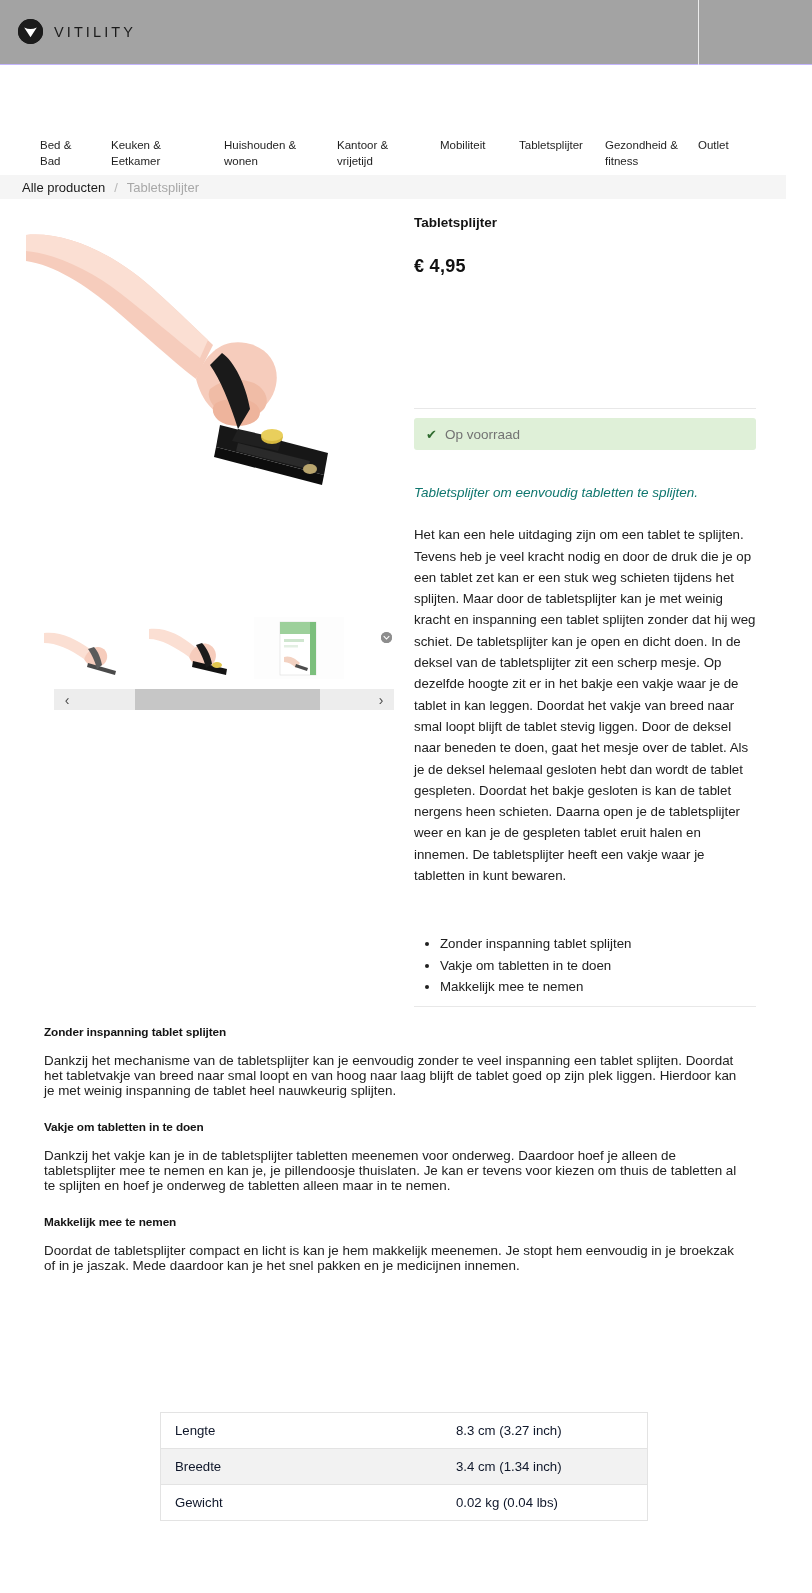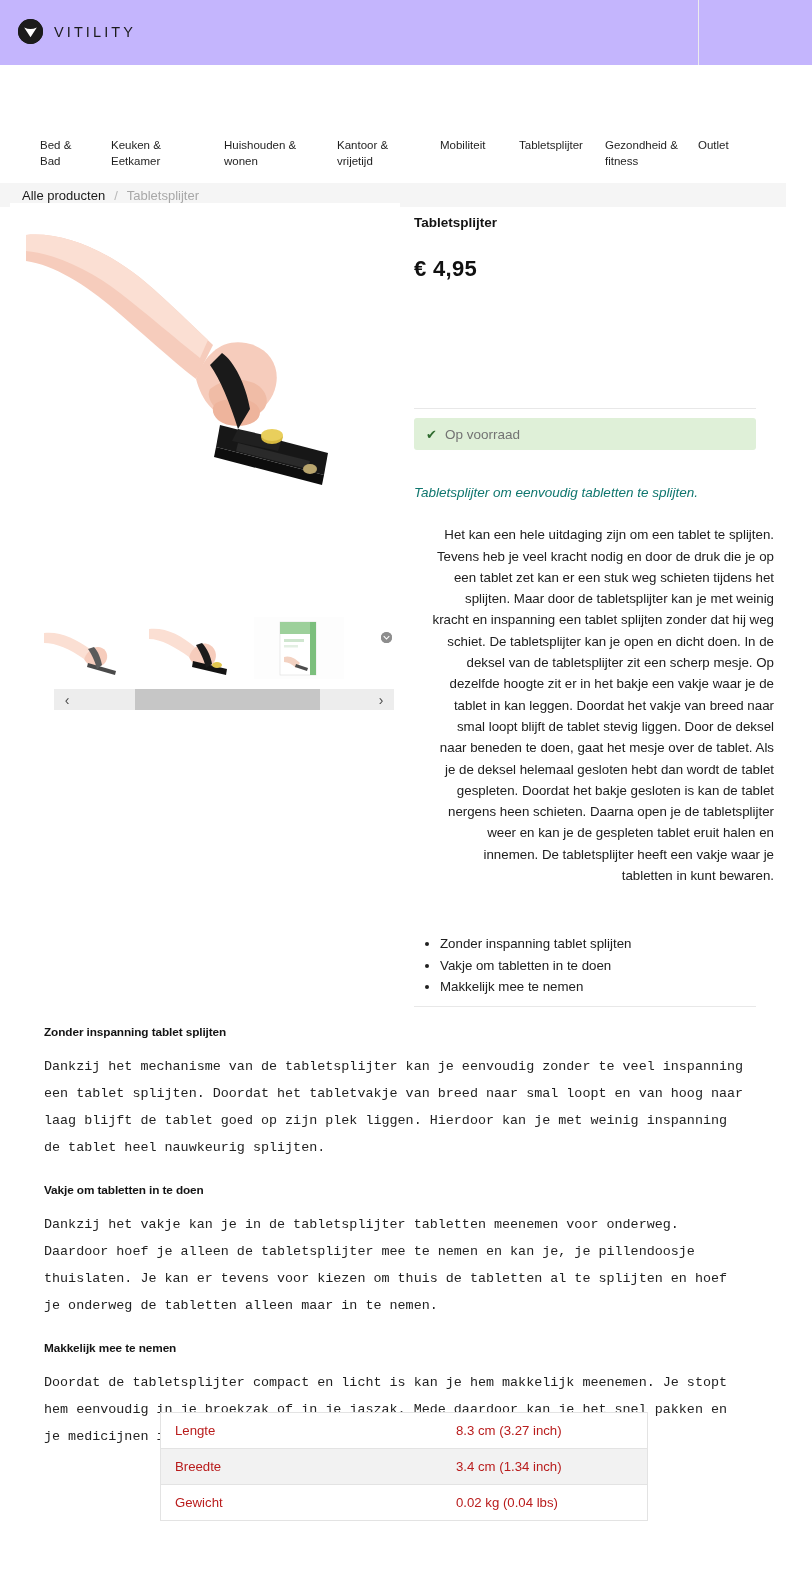--- a/index.html
+++ b/index.html
@@ -14,21 +14,21 @@
     color: #1a1a1a;
     -webkit-font-smoothing: antialiased;
     overflow: hidden;
     position: relative;
   }
 
   
   .site-header {
     position: relative;
     height: 65px;
-    background: #c4b5fd;
+    background: #a3a3a3;
     border-bottom: 1px solid #c4b5fd;
     box-sizing: border-box;
   }
   .header-divider {
     position: absolute;
     left: 698px;
     top: 0;
     width: 1px;
     height: 65px;
     background: #ececec;
@@ -86,21 +86,21 @@
   .nav-item:nth-child(4) { width: 103px; }
   .nav-item:nth-child(5) { width: 79px; }
   .nav-item:nth-child(6) { width: 86px; }
   .nav-item:nth-child(7) { width: 93px; }
   .nav-item:nth-child(8) { width: 60px; }
 
   
   .breadcrumb-bar {
     position: absolute;
     left: 0;
-    top: 183px;
+    top: 175px;
     width: 786px;
     height: 24px;
     background: #f5f5f5;
     display: flex;
     align-items: center;
     padding-left: 22px;
     box-sizing: border-box;
   }
   .crumb-root {
     font-size: 13px;
@@ -228,21 +228,21 @@
     margin: 11px 0 0 0;
     line-height: 18px;
   }
   .product-sku {
     font-size: 13px;
     color: #2e2e2e;
     margin: 3px 0 0 0;
     line-height: 17px;
   }
   .product-price {
-    font-size: 22px;
+    font-size: 18px;
     font-weight: 700;
     color: #111;
     margin: 24px 0 0 0;
     letter-spacing: 0.3px;
   }
   .info-rule {
     border: 0;
     border-top: 1px solid #e8e8e8;
     margin: 0;
     position: absolute;
@@ -281,26 +281,26 @@
     width: 342px;
     font-size: 13.5px;
     color: #0f766e;
     line-height: 20px;
     font-style: italic;
   }
 
   .long-desc {
     position: absolute;
     top: 308px;
-    left: 16px;
+    left: 0;
     width: 344px;
     font-size: 13.3px;
     color: #202020;
     line-height: 21.3px;
-    text-align: right;
+    text-align: left;
   }
 
   .feature-list {
     position: absolute;
     top: 730px;
     left: 0;
     width: 342px;
     margin: 0;
     padding: 0 0 0 26px;
     list-style: disc;
@@ -325,42 +325,41 @@
   .section-head {
     font-size: 11.8px;
     font-weight: 700;
     color: #141414;
     margin: 0 0 14px 44px;
     letter-spacing: -0.1px;
   }
   .section-body {
     font-size: 13.4px;
     color: #222;
-    line-height: 27px;
+    line-height: 15px;
     margin: 0 0 0 44px;
     width: 700px;
-    font-family: Liberation Mono, monospace;
   }
 
   
   .spec-table {
     position: absolute;
     top: 1412px;
     left: 160px;
     width: 488px;
     border-collapse: collapse;
     border: 1px solid #e3e3e3;
     table-layout: fixed;
   }
   .spec-table tr { height: 36px; }
   .spec-table tr:nth-child(even) { background: #f2f2f2; }
   .spec-table tr:nth-child(odd) { background: #ffffff; }
   .spec-table td {
     font-size: 13.2px;
-    color: #b91c1c;
+    color: #0f172a;
     padding: 0 0 0 14px;
     border-bottom: 1px solid #e3e3e3;
   }
   .spec-table td.spec-val { padding-left: 52px; }
 </style>
 </head>
 <body>
 
 <header class="site-header">
   <div class="header-divider"></div>

